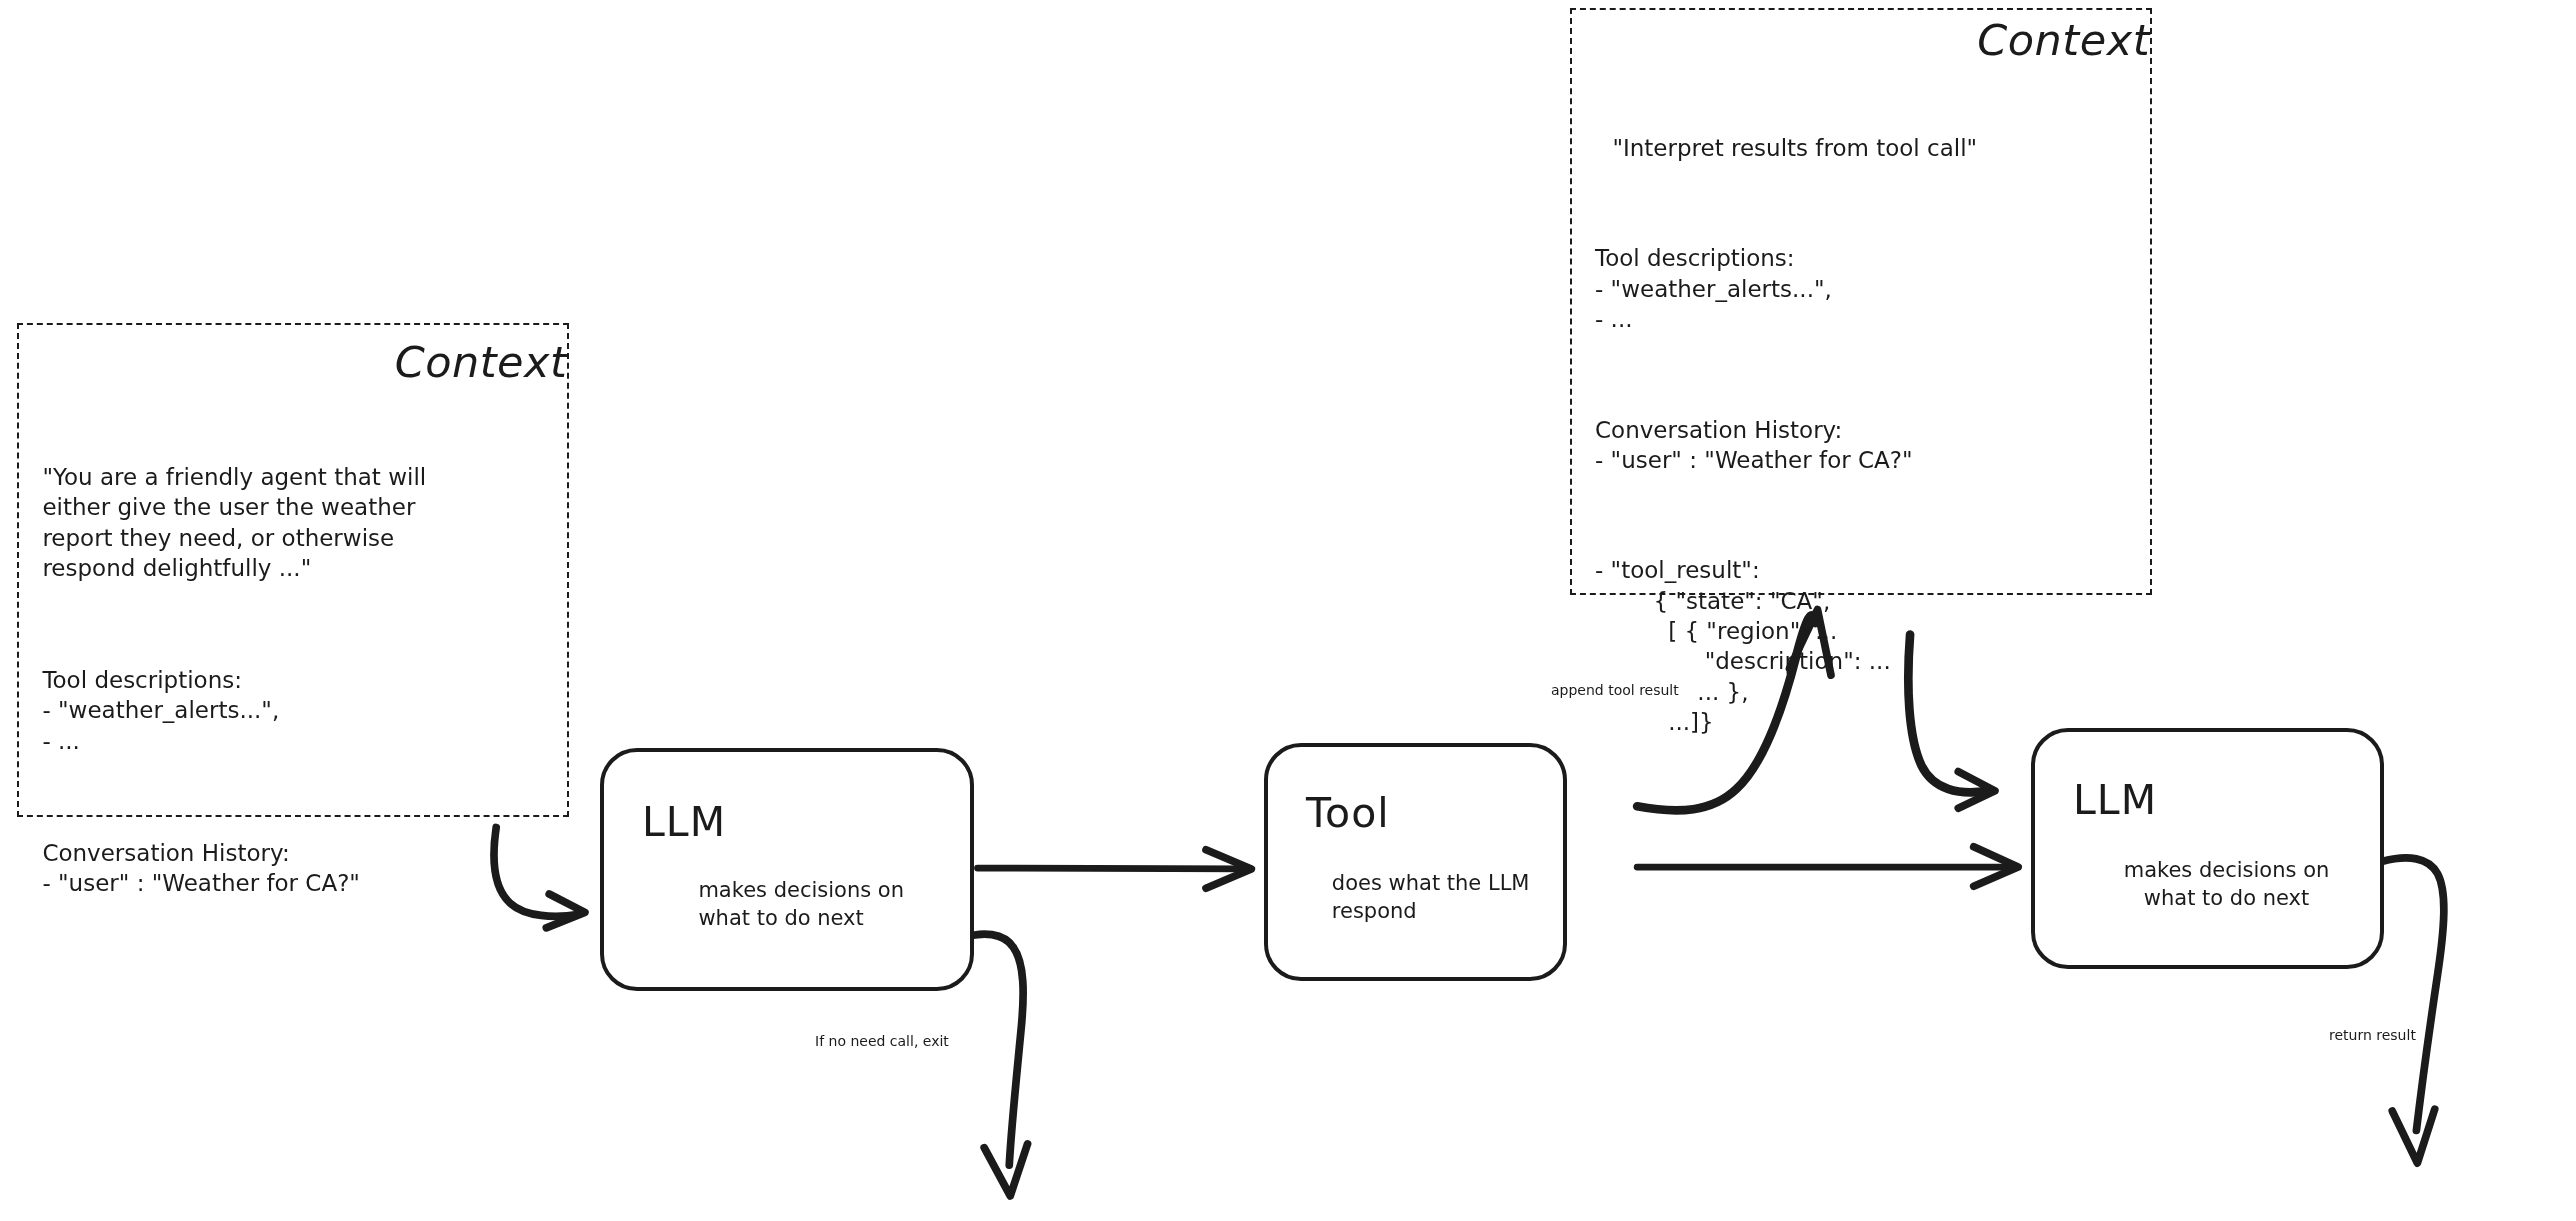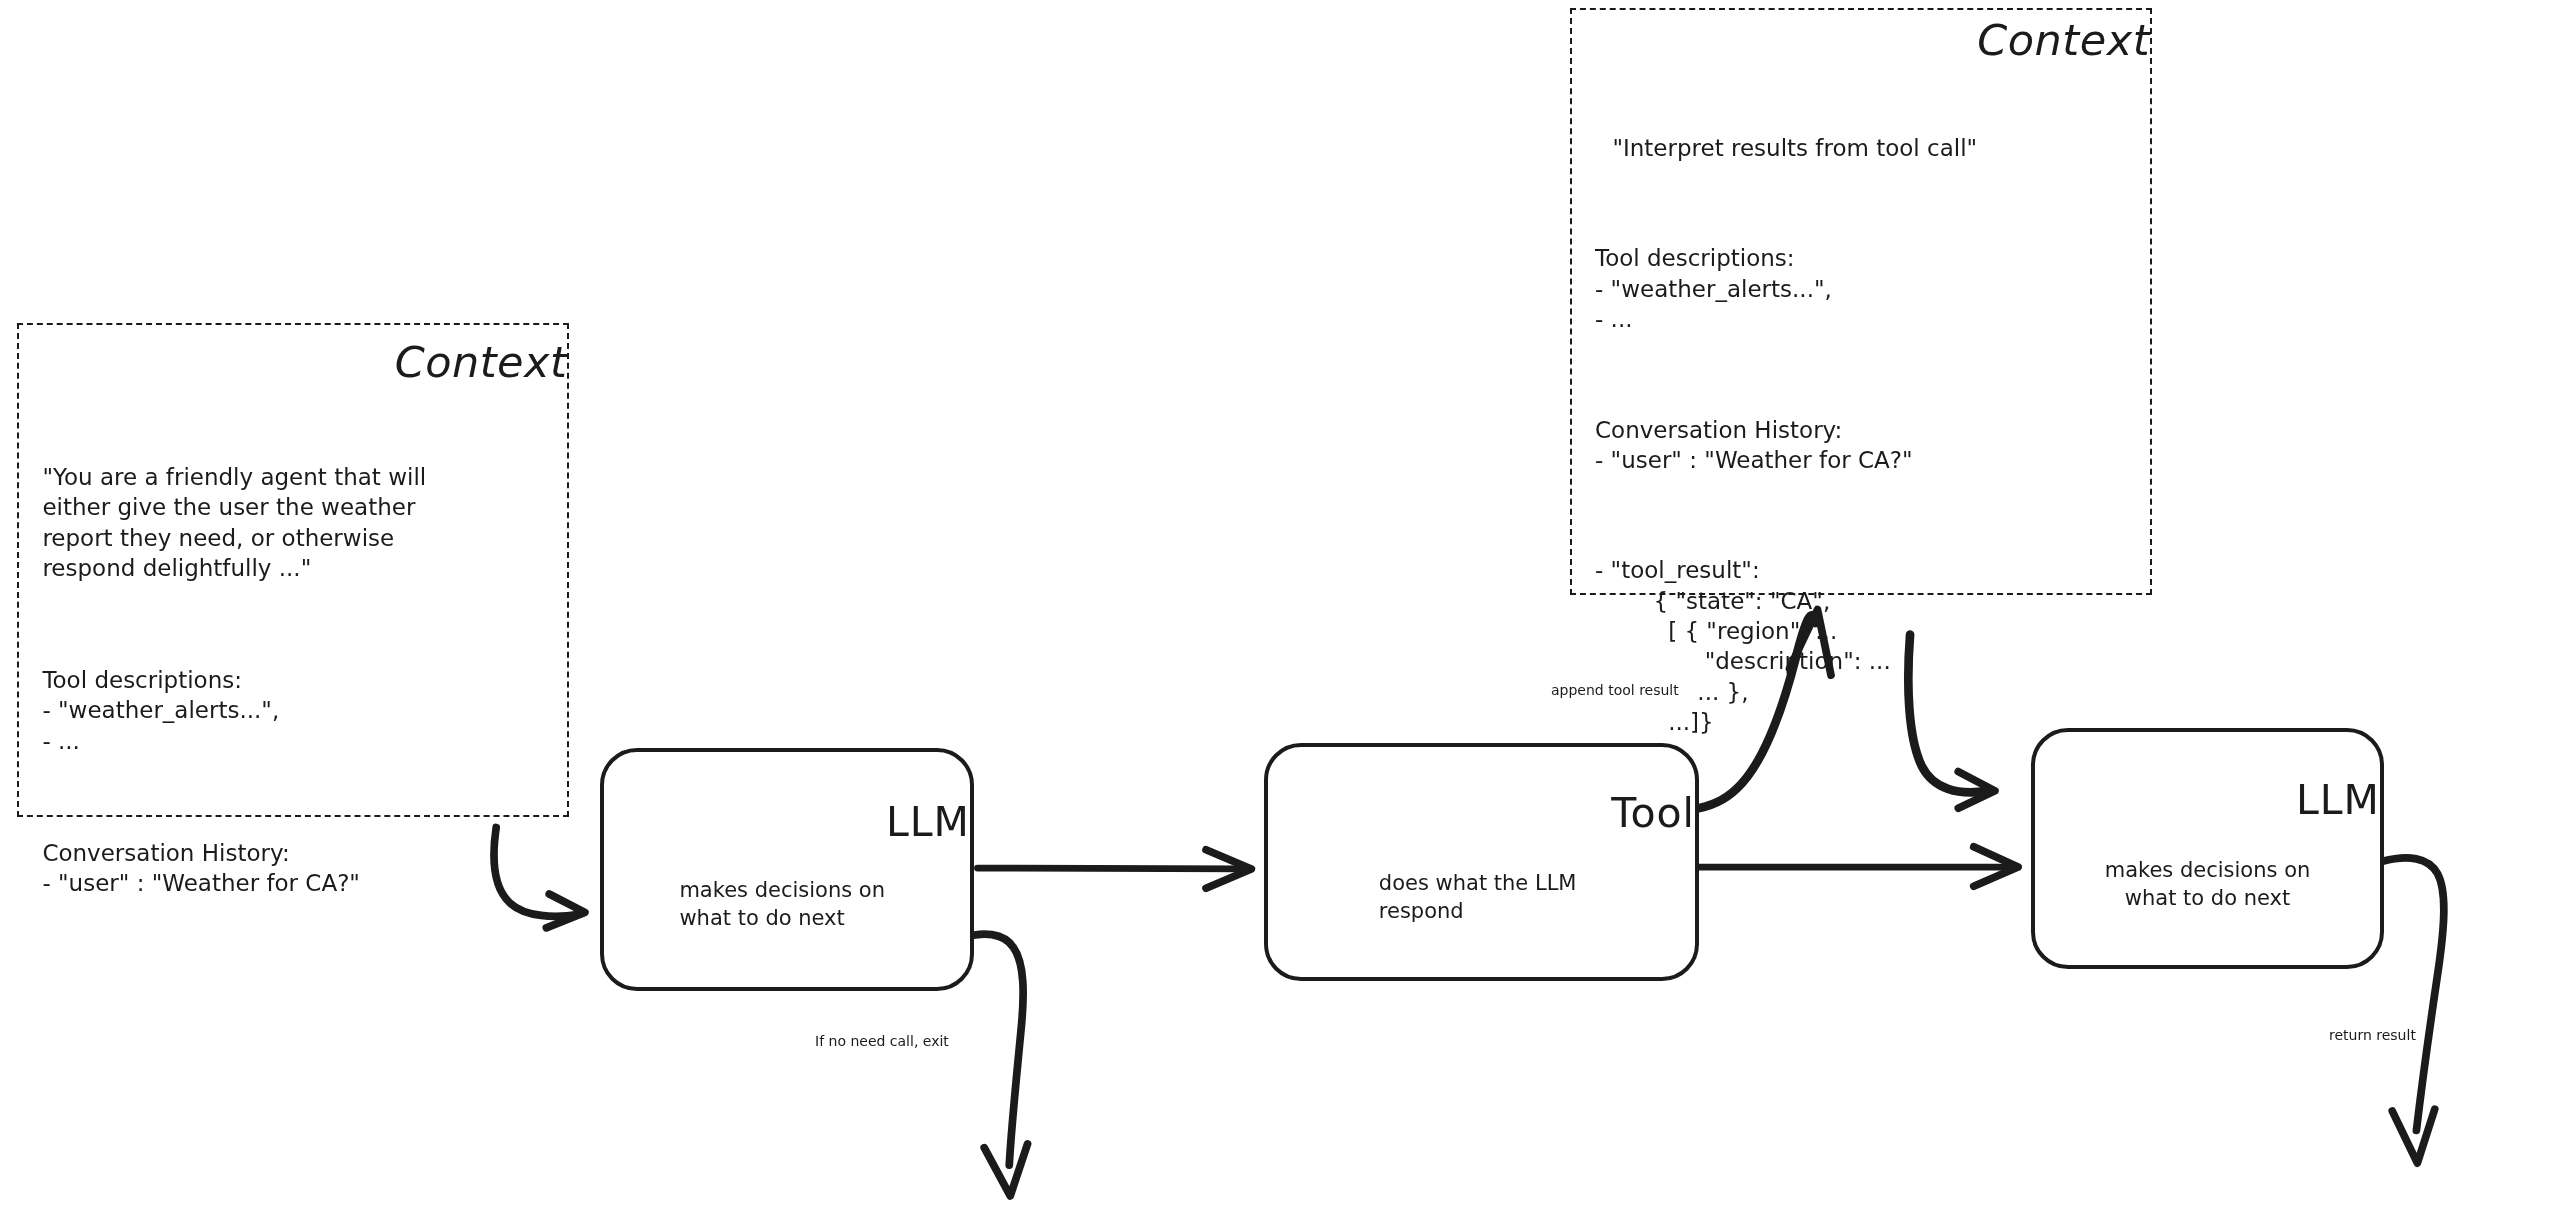--- a/index.html
+++ b/index.html
@@ -72,24 +72,25 @@
 
   
   .node {
     position: absolute;
     box-sizing: border-box;
     border: 4.8px solid #1b1b1b;
     border-radius: 37px;
     background: #ffffff;
     display: flex;
     flex-direction: column;
-    align-items: flex-end;
+    align-items: flex-start;
+    padding-left: 38px;
   }
   #node-llm-1  { left: 600px;  top: 748px; width: 374px; height: 243px; }
-  #node-tool   { left: 1264px; top: 743px; width: 435px; height: 238px; }
+  #node-tool   { left: 1264px; top: 743px; width: 303px; height: 238px; }
   #node-llm-2  { left: 2031px; top: 728px; width: 353px; height: 241px; }
 
   .node-title {
     font-size: 41px;
     line-height: 1;
     margin-top: 50px;
     letter-spacing: 1px;
   }
   #node-tool .node-title { margin-top: 46px; }
   #node-llm-2 .node-title { margin-top: 48px; }

